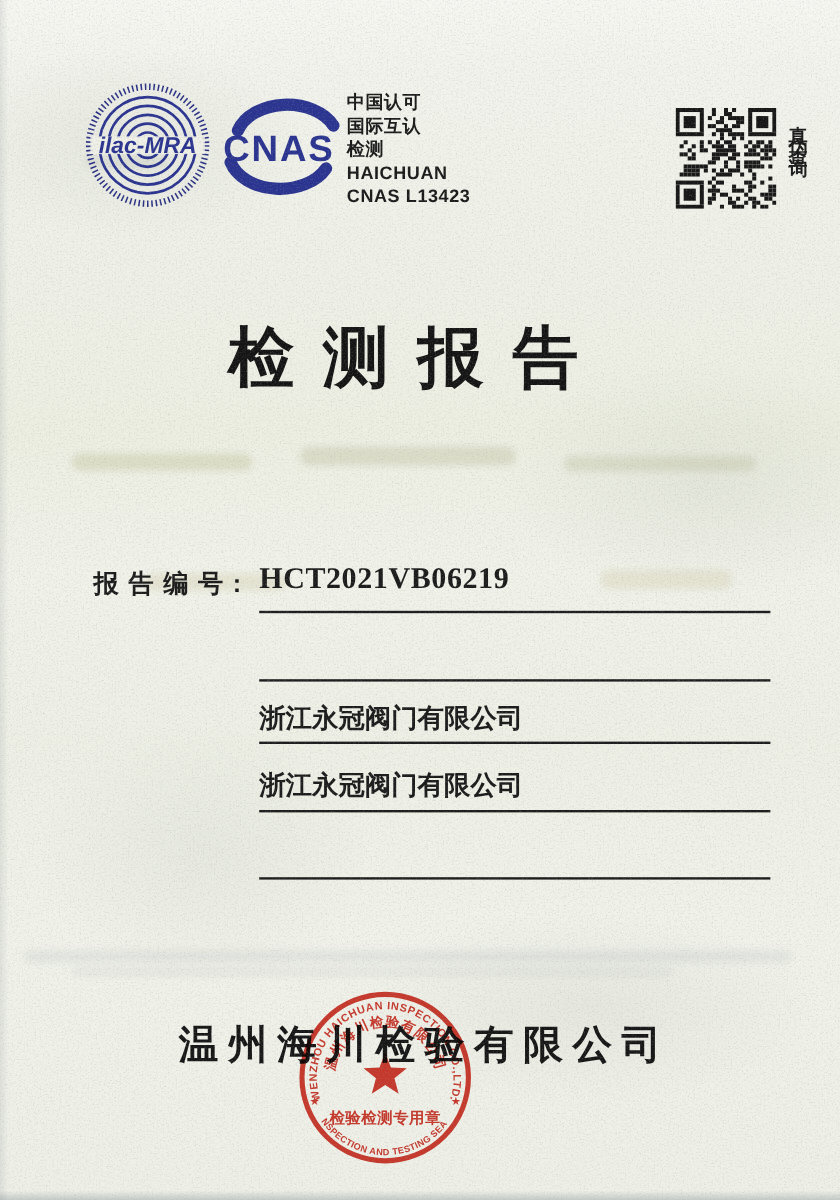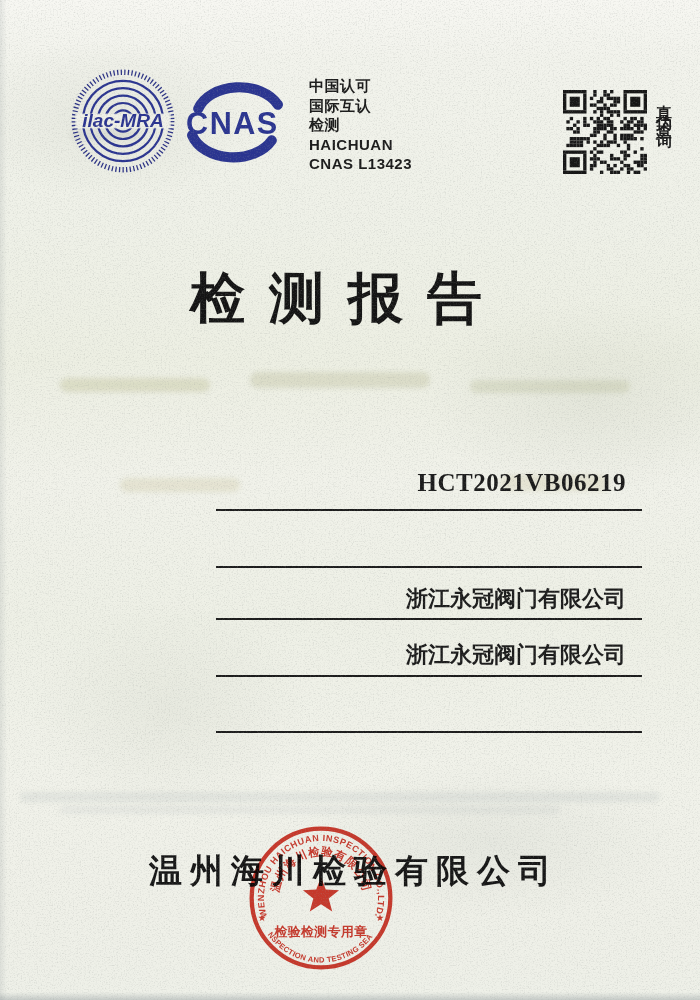--- a/index.html
+++ b/index.html
@@ -33,35 +33,35 @@
   .s8{left:70px;top:130px;width:70px;height:10px;background:rgba(120,130,120,.10);}
   .edge-bottom{position:absolute;left:0;bottom:0;width:700px;height:8px;pointer-events:none;
     background:linear-gradient(to bottom,rgba(120,132,138,0),rgba(120,132,138,.35));}
   .edge-left{position:absolute;left:0;top:0;width:7px;height:1000px;pointer-events:none;
     background:linear-gradient(to right,rgba(110,120,125,.14),rgba(110,120,125,0));}
 
   
   .ilac-logo{position:absolute;left:70px;top:68px;}
   .cnas-logo{position:absolute;left:184px;top:78px;}
   .accred-text{position:absolute;left:289px;top:76px;color:#1a1a1a;font-weight:bold;
-    font-size:15px;line-height:19.5px;letter-spacing:.5px;margin-left:20px;}
+    font-size:15px;line-height:19.5px;letter-spacing:.5px;}
   .qr-box{position:absolute;left:563px;top:90px;width:84px;height:84px;}
   .qr-side-label{position:absolute;left:653px;top:92px;height:120px;
     writing-mode:vertical-rl;text-orientation:upright;
     font-size:16px;font-weight:bold;color:#1a1a1a;letter-spacing:9px;}
 
   
   .report-title{position:absolute;left:0;top:262px;width:700px;text-align:center;
     font-size:55px;font-weight:bold;color:#141414;letter-spacing:24px;
     transform:translateX(-2px);white-space:nowrap;}
 
   
   .field-label{position:absolute;left:78px;font-size:21px;font-weight:bold;
     color:#1b1b1b;letter-spacing:8px;white-space:nowrap;}
-  .field-value{position:absolute;left:200px;width:426px;text-align:right;
+  .field-value{position:absolute;left:216px;width:426px;text-align:left;
     font-size:22px;font-weight:bold;color:#1b1b1b;white-space:nowrap;}
   .field-value.serif{font-family:"Liberation Serif","DejaVu Serif",serif;
     font-size:25px;letter-spacing:.5px;}
   .field-line{position:absolute;left:216px;width:426px;height:2px;background:#1c1c1c;}
   .fl1{top:472px}.fv1{top:469px}.fu1{top:509px}
   .fl2{top:529px}.fv2{top:528px}.fu2{top:566px}
   .fl3{top:586px}.fv3{top:584px}.fu3{top:618px}
   .fl4{top:642px}.fv4{top:640px}.fu4{top:675px}
   .fl5{top:698px}.fv5{top:696px}.fu5{top:731px}
 
@@ -330,20 +330,21 @@
       <rect x="50.40" y="80.64" width="3.36" height="3.36" fill="#161616"></rect>
       <rect x="53.76" y="80.64" width="3.36" height="3.36" fill="#161616"></rect>
       <rect x="63.84" y="80.64" width="3.36" height="3.36" fill="#161616"></rect>
       <rect x="70.56" y="80.64" width="3.36" height="3.36" fill="#161616"></rect>
       <rect x="73.92" y="80.64" width="3.36" height="3.36" fill="#161616"></rect>
     </svg>
   <div class="qr-side-label">真伪查询</div>
 
   <div class="report-title">检测报告</div>
 
+  <div class="field-label fl1">报告编号:</div>
   <div class="field-value serif fv1">HCT2021VB06219</div>
   <div class="field-line fu1"></div>
 
   <div class="field-line fu2"></div>
 
   <div class="field-value fv3">浙江永冠阀门有限公司</div>
   <div class="field-line fu3"></div>
 
   <div class="field-value fv4">浙江永冠阀门有限公司</div>
   <div class="field-line fu4"></div>

